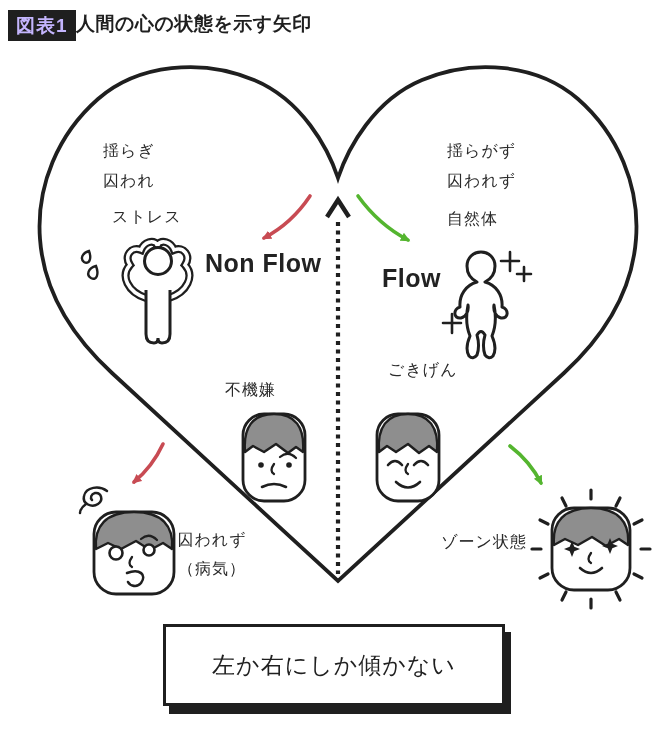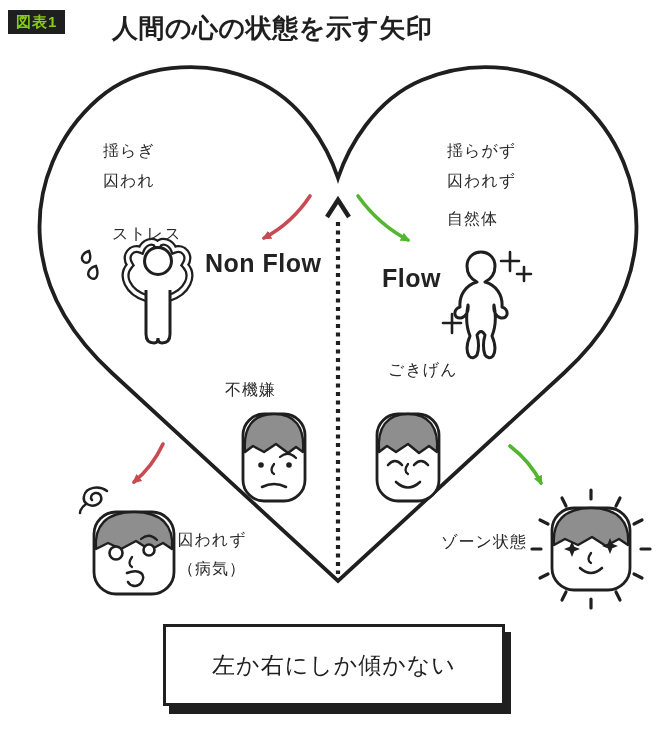--- a/index.html
+++ b/index.html
@@ -11,24 +11,24 @@
   }
   html,body{margin:0;padding:0;background:#fff;}
   .stage{
     position:relative;width:670px;height:739px;background:var(--paper);
     font-family:"Liberation Sans","DejaVu Sans",sans-serif;color:var(--ink);
     overflow:hidden;
   }
   .stage svg{position:absolute;left:0;top:0;z-index:1;}
   .lbl{position:absolute;z-index:2;white-space:nowrap;}
   .badge{
-    left:8px;top:10px;background:var(--ink);color:#84cc16;
-    font-size:15px;font-weight:bold;padding:3px 8px 2px;letter-spacing:1px;
-  }
-  .title{left:76px;top:11px;font-size:26px;font-weight:bold;letter-spacing:0.5px;margin-left:36px;}
+    left:8px;top:10px;background:var(--ink);color:#c4b5fd;
+    font-size:19px;font-weight:bold;padding:3px 8px 2px;letter-spacing:1px;
+  }
+  .title{left:76px;top:11px;font-size:19px;font-weight:bold;letter-spacing:0.5px;}
   .jp{font-size:16px;font-weight:500;letter-spacing:1px;color:#2a2a2a;}
   .two-line{line-height:30px;}
   .flowword{font-size:25px;font-weight:bold;color:#222;letter-spacing:0.5px;}
   .center-col{text-align:center;line-height:29px;}
   .caption-box{
     position:absolute;z-index:2;left:163px;top:624px;width:336px;height:76px;
     background:#fff;border:3px solid var(--ink);box-shadow:6px 8px 0 var(--ink);
     display:flex;flex-direction:column;align-items:center;justify-content:center;
     font-size:23px;font-weight:500;line-height:34px;letter-spacing:1px;
   }
@@ -177,21 +177,21 @@
     </g>
   </svg>
 
   <div class="lbl badge">図表1</div>
   <div class="lbl title">人間の心の状態を示す矢印</div>
 
   <div class="lbl jp two-line" style="left:103px;top:136px;">
     <div>揺らぎ</div>
     <div>囚われ</div>
   </div>
-  <div class="lbl jp" style="left:112px;top:224px;">ストレス</div>
+  <div class="lbl jp" style="left:112px;top:207px;">ストレス</div>
   <div class="lbl flowword" style="left:205px;top:249px;text-align:center;">Non Flow</div>
   <div class="lbl jp" style="left:225px;top:380px;">不機嫌</div>
 
   <div class="lbl jp" style="left:447px;top:209px;">自然体</div>
   <div class="lbl jp two-line" style="left:447px;top:136px;">
     <div>揺らがず</div>
     <div>囚われず</div>
   </div>
   <div class="lbl flowword" style="left:382px;top:264px;">Flow</div>
   <div class="lbl jp" style="left:388px;top:360px;">ごきげん</div>

